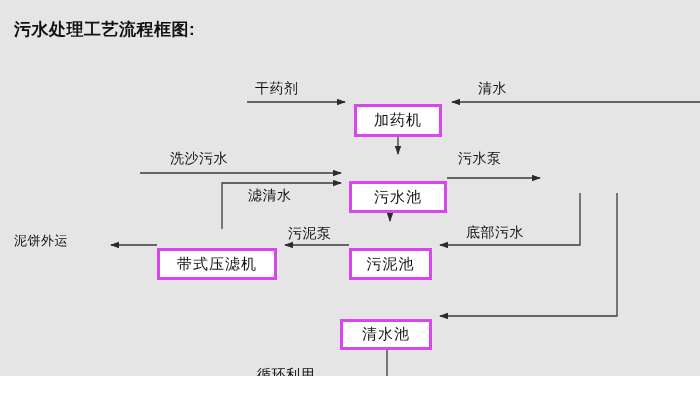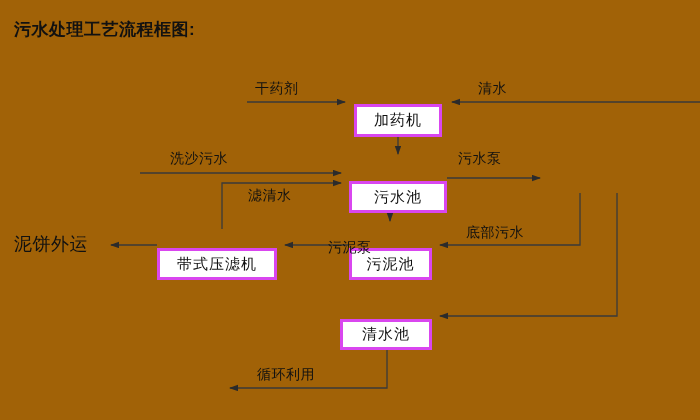--- a/index.html
+++ b/index.html
@@ -7,22 +7,22 @@
     margin: 0;
     padding: 0;
     background: #ffffff;
   }
   body {
     font-family: "Liberation Sans", "DejaVu Sans", sans-serif;
   }
   #canvas {
     position: relative;
     width: 700px;
-    height: 420px;
-    background: #a16207;
+    height: 376px;
+    background: #e5e5e5;
     overflow: hidden;
   }
   #title {
     position: absolute;
     left: 14px;
     top: 18px;
     font-size: 17px;
     font-weight: bold;
     color: #111111;
     letter-spacing: 0.5px;
@@ -52,21 +52,21 @@
   .edge-label {
     position: absolute;
     font-size: 14px;
     color: #111111;
     white-space: nowrap;
     letter-spacing: 0.5px;
     background: transparent;
   }
   .free-label {
     position: absolute;
-    font-size: 18px;
+    font-size: 13px;
     color: #111111;
     white-space: nowrap;
     letter-spacing: 0.5px;
   }
 </style>
 </head>
 <body>
 
 <div id="canvas">
 
@@ -125,19 +125,19 @@
 
   <div class="node-box" style="left:340px; top:300px; width:92px; height:31px;">
     <span>清水池</span>
   </div>
 
   <div class="edge-label" style="left:255px; top:80px;">干药剂</div>
   <div class="edge-label" style="left:478px; top:80px;">清水</div>
   <div class="edge-label" style="left:170px; top:150px;">洗沙污水</div>
   <div class="edge-label" style="left:458px; top:150px;font-family:Liberation Mono, monospace;">污水泵</div>
   <div class="edge-label" style="left:234px; top:187px;margin-left:14px;">滤清水</div>
-  <div class="edge-label" style="left:288px; top:239px;margin-left:40px;">污泥泵</div>
+  <div class="edge-label" style="left:288px; top:225px;">污泥泵</div>
   <div class="edge-label" style="left:466px; top:224px;">底部污水</div>
   <div class="edge-label" style="left:257px; top:366px;">循环利用</div>
 
   <div class="free-label" style="left:14px; top:232px;">泥饼外运</div>
 
 </div>
 
 </body></html>

